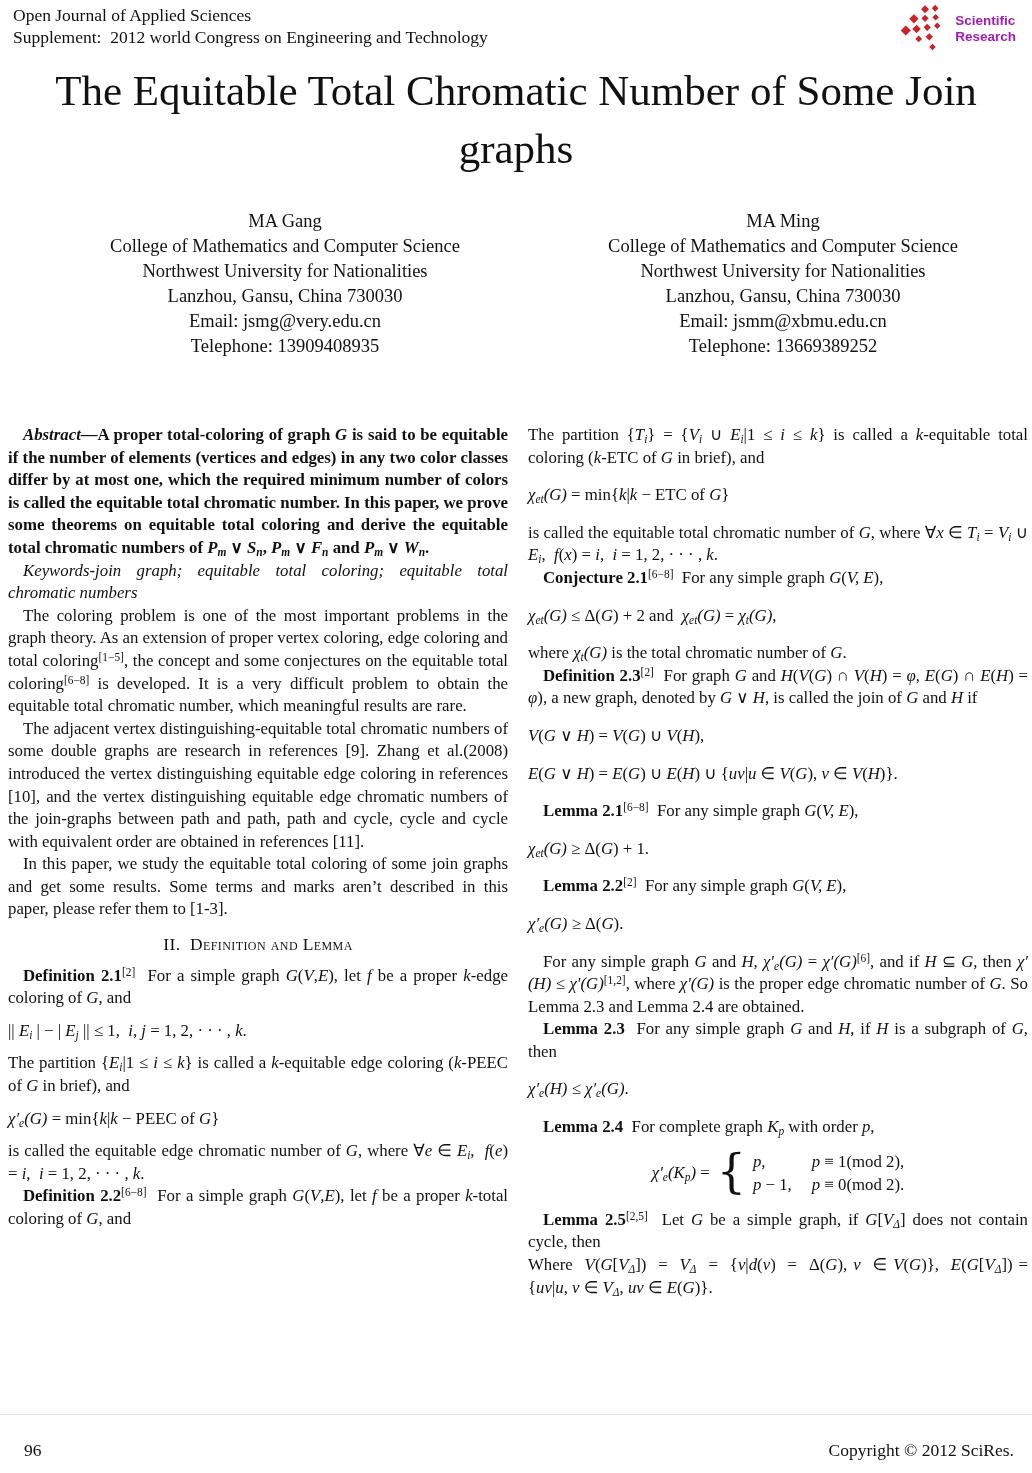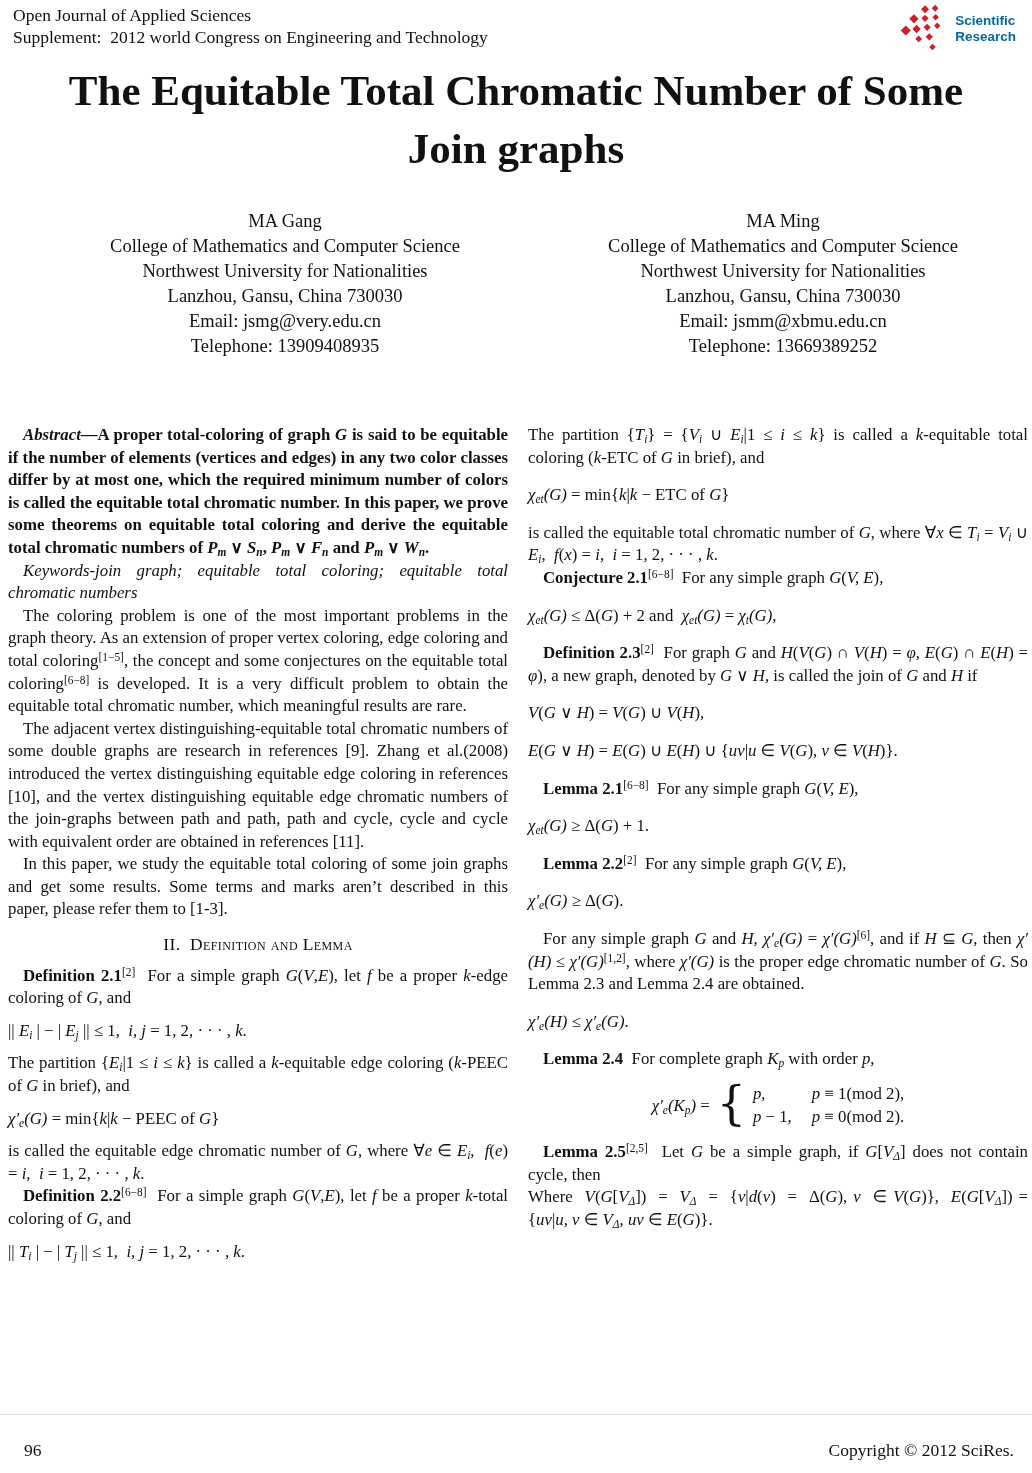--- a/index.html
+++ b/index.html
@@ -5,21 +5,21 @@
   html,body{margin:0;padding:0;}
   body{
     width:1032px;height:1473px;position:relative;overflow:hidden;
     background:#ffffff;color:#111111;
     font-family:"Liberation Serif",serif;
   }
   .header-left{position:absolute;left:13px;top:5px;font-size:17.5px;line-height:21.5px;}
   .logo{position:absolute;right:16px;top:4px;display:flex;align-items:flex-start;gap:7px;}
   .logo-text{font-family:"Liberation Sans",sans-serif;font-weight:bold;font-size:13.5px;line-height:15.5px;color:#3c3c3c;margin-top:9px;}
   .title{position:absolute;left:30px;right:30px;top:62px;margin:0;text-align:center;
-    font-size:43px;line-height:58px;font-weight:bold;}
+    font-size:43px;line-height:58px;font-weight:normal;}
   .authors{position:absolute;left:0;right:0;top:209px;display:flex;padding-left:36px;}
   .author{flex:1;text-align:center;font-size:18.5px;line-height:25px;}
   .col{position:absolute;top:424px;width:500px;text-align:justify;
     font-size:16.8px;line-height:22.6px;}
   .col.left{left:8px;}
   .col.right{left:528px;}
   p.para{margin:0;text-indent:15px;}
   p.para.noind{text-indent:0;}
   p.para.bold{font-weight:bold;}
   p.para.italic{font-style:italic;}
@@ -54,21 +54,21 @@
       <polygon points="33,9.4 36.1,12.5 33,15.6 29.9,12.5" fill="#d02027"></polygon>
       <polygon points="4.8,20.2 9.6,25 4.8,29.8 0,25" fill="#d02027"></polygon>
       <polygon points="15,19.5 19,23.5 15,27.5 11,23.5" fill="#d02027"></polygon>
       <polygon points="25,18.6 28.4,22 25,25.4 21.6,22" fill="#d02027"></polygon>
       <polygon points="34.5,17.5 37.5,20.5 34.5,23.5 31.5,20.5" fill="#d02027"></polygon>
       <polygon points="17,29.8 20.2,33 17,36.2 13.8,33" fill="#d02027"></polygon>
       <polygon points="27,27.5 30.5,31 27,34.5 23.5,31" fill="#d02027"></polygon>
       <polygon points="30,37.4 33.1,40.5 30,43.6 26.9,40.5" fill="#d02027"></polygon>
     </g>
   </svg>
-  <div class="logo-text" style="color: #0369a1;">
+  <div class="logo-text" style="color: #a21caf;">
     <div>Scientific</div>
     <div>Research</div>
   </div>
 </div>
 
 <h1 class="title">The Equitable Total Chromatic Number of Some Join graphs</h1>
 
 <div class="authors">
   <div class="author">
     <div>MA Gang</div>
@@ -94,36 +94,37 @@
     <p class="para">The coloring problem is one of the most important problems in the graph theory. As an extension of proper vertex coloring, edge coloring and total coloring<sup>[1−5]</sup>, the concept and some conjectures on the equitable total coloring<sup>[6−8]</sup> is developed. It is a very difficult problem to obtain the equitable total chromatic number, which meaningful results are rare.</p>
     <p class="para">The adjacent vertex distinguishing-equitable total chromatic numbers of some double graphs are research in references [9]. Zhang et al.(2008) introduced the vertex distinguishing equitable edge coloring in references [10], and the vertex distinguishing equitable edge chromatic numbers of the join-graphs between path and path, path and cycle, cycle and cycle with equivalent order are obtained in references [11].</p>
     <p class="para">In this paper, we study the equitable total coloring of some join graphs and get some results. Some terms and marks aren’t described in this paper, please refer them to [1-3].</p>
     <div class="section">II.&nbsp; Definition and Lemma</div>
     <p class="para"><b>Definition 2.1</b><sup>[2]</sup>&nbsp; For a simple graph <span class="mi">G</span>(<span class="mi">V</span>,<span class="mi">E</span>), let <span class="mi">f</span> be a proper <span class="mi">k</span>-edge coloring of <span class="mi">G</span>, and</p>
     <div class="formula">|| <span class="mi">E<sub>i</sub></span> | − | <span class="mi">E<sub>j</sub></span> || ≤ 1,&nbsp; <span class="mi">i, j</span> = 1, 2, · · · , <span class="mi">k</span>.</div>
     <p class="para noind">The partition {<span class="mi">E<sub>i</sub></span>|1 ≤ <span class="mi">i</span> ≤ <span class="mi">k</span>} is called a <span class="mi">k</span>-equitable edge coloring (<span class="mi">k</span>-PEEC of <span class="mi">G</span> in brief), and</p>
     <div class="formula"><span class="mi">χ′<sub>e</sub>(G)</span> = min{<span class="mi">k</span>|<span class="mi">k</span> − PEEC of <span class="mi">G</span>}</div>
     <p class="para noind">is called the equitable edge chromatic number of <span class="mi">G</span>, where ∀<span class="mi">e</span> ∈ <span class="mi">E<sub>i</sub></span>,&nbsp; <span class="mi">f</span>(<span class="mi">e</span>) = <span class="mi">i</span>,&nbsp; <span class="mi">i</span> = 1, 2, · · · , <span class="mi">k</span>.</p>
     <p class="para"><b>Definition 2.2</b><sup>[6−8]</sup>&nbsp; For a simple graph <span class="mi">G</span>(<span class="mi">V</span>,<span class="mi">E</span>), let <span class="mi">f</span> be a proper <span class="mi">k</span>-total coloring of <span class="mi">G</span>, and</p>
-    <div class="formula">|| <span class="mi">T<sub>i</sub></span> | − | <span class="mi">T<sub>j</sub></span> || ≤ 1,&nbsp; <span class="mi">i, j</span> = 1, 2, · · · , <span class="mi">k</span>.</div>
   </div>
 <div class="col right">
     <p class="para noind">The partition {<span class="mi">T<sub>i</sub></span>} = {<span class="mi">V<sub>i</sub></span> ∪ <span class="mi">E<sub>i</sub></span>|1 ≤ <span class="mi">i</span> ≤ <span class="mi">k</span>} is called a <span class="mi">k</span>-equitable total coloring (<span class="mi">k</span>-ETC of <span class="mi">G</span> in brief), and</p>
     <div class="formula"><span class="mi">χ<sub>et</sub>(G)</span> = min{<span class="mi">k</span>|<span class="mi">k</span> − ETC of <span class="mi">G</span>}</div>
     <p class="para noind">is called the equitable total chromatic number of <span class="mi">G</span>, where ∀<span class="mi">x</span> ∈ <span class="mi">T<sub>i</sub></span> = <span class="mi">V<sub>i</sub></span> ∪ <span class="mi">E<sub>i</sub></span>,&nbsp; <span class="mi">f</span>(<span class="mi">x</span>) = <span class="mi">i</span>,&nbsp; <span class="mi">i</span> = 1, 2, · · · , <span class="mi">k</span>.</p>
     <p class="para"><b>Conjecture 2.1</b><sup>[6−8]</sup>&nbsp; For any simple graph <span class="mi">G</span>(<span class="mi">V, E</span>),</p>
     <div class="formula"><span class="mi">χ<sub>et</sub>(G)</span> ≤ Δ(<span class="mi">G</span>) + 2 and&nbsp; <span class="mi">χ<sub>et</sub>(G)</span> = <span class="mi">χ<sub>t</sub>(G)</span>,</div>
+    <p class="para noind">where <span class="mi">χ<sub>t</sub>(G)</span> is the total chromatic number of <span class="mi">G</span>.</p>
     <p class="para"><b>Definition 2.3</b><sup>[2]</sup>&nbsp; For graph <span class="mi">G</span> and <span class="mi">H</span>(<span class="mi">V</span>(<span class="mi">G</span>) ∩ <span class="mi">V</span>(<span class="mi">H</span>) = <span class="mi">φ</span>, <span class="mi">E</span>(<span class="mi">G</span>) ∩ <span class="mi">E</span>(<span class="mi">H</span>) = <span class="mi">φ</span>), a new graph, denoted by <span class="mi">G</span> ∨ <span class="mi">H</span>, is called the join of <span class="mi">G</span> and <span class="mi">H</span> if</p>
     <div class="formula"><span class="mi">V</span>(<span class="mi">G</span> ∨ <span class="mi">H</span>) = <span class="mi">V</span>(<span class="mi">G</span>) ∪ <span class="mi">V</span>(<span class="mi">H</span>),</div>
     <div class="formula"><span class="mi">E</span>(<span class="mi">G</span> ∨ <span class="mi">H</span>) = <span class="mi">E</span>(<span class="mi">G</span>) ∪ <span class="mi">E</span>(<span class="mi">H</span>) ∪ {<span class="mi">uv</span>|<span class="mi">u</span> ∈ <span class="mi">V</span>(<span class="mi">G</span>), <span class="mi">v</span> ∈ <span class="mi">V</span>(<span class="mi">H</span>)}.</div>
     <p class="para"><b>Lemma 2.1</b><sup>[6−8]</sup>&nbsp; For any simple graph <span class="mi">G</span>(<span class="mi">V, E</span>),</p>
     <div class="formula"><span class="mi">χ<sub>et</sub>(G)</span> ≥ Δ(<span class="mi">G</span>) + 1.</div>
     <p class="para"><b>Lemma 2.2</b><sup>[2]</sup>&nbsp; For any simple graph <span class="mi">G</span>(<span class="mi">V, E</span>),</p>
     <div class="formula"><span class="mi">χ′<sub>e</sub>(G)</span> ≥ Δ(<span class="mi">G</span>).</div>
     <p class="para">For any simple graph <span class="mi">G</span> and <span class="mi">H</span>, <span class="mi">χ′<sub>e</sub>(G)</span> = <span class="mi">χ′(G)</span><sup>[6]</sup>, and if <span class="mi">H</span> ⊆ <span class="mi">G</span>, then <span class="mi">χ′(H)</span> ≤ <span class="mi">χ′(G)</span><sup>[1,2]</sup>, where <span class="mi">χ′(G)</span> is the proper edge chromatic number of <span class="mi">G</span>. So Lemma 2.3 and Lemma 2.4 are obtained.</p>
+    <p class="para"><b>Lemma 2.3</b>&nbsp; For any simple graph <span class="mi">G</span> and <span class="mi">H</span>, if <span class="mi">H</span> is a subgraph of <span class="mi">G</span>, then</p>
     <div class="formula"><span class="mi">χ′<sub>e</sub>(H)</span> ≤ <span class="mi">χ′<sub>e</sub>(G)</span>.</div>
     <p class="para"><b>Lemma 2.4</b>&nbsp; For complete graph <span class="mi">K<sub>p</sub></span> with order <span class="mi">p</span>,</p>
     <div class="cases">
       <span><span class="mi">χ′<sub>e</sub>(K<sub>p</sub>)</span> =</span>
       <span class="brace">{</span>
       <span class="rows">
         <span><span class="mi">p</span>,</span>
         <span><span class="mi">p</span> ≡ 1(mod 2),</span>
         <span><span class="mi">p</span> − 1,</span>
         <span><span class="mi">p</span> ≡ 0(mod 2).</span>

